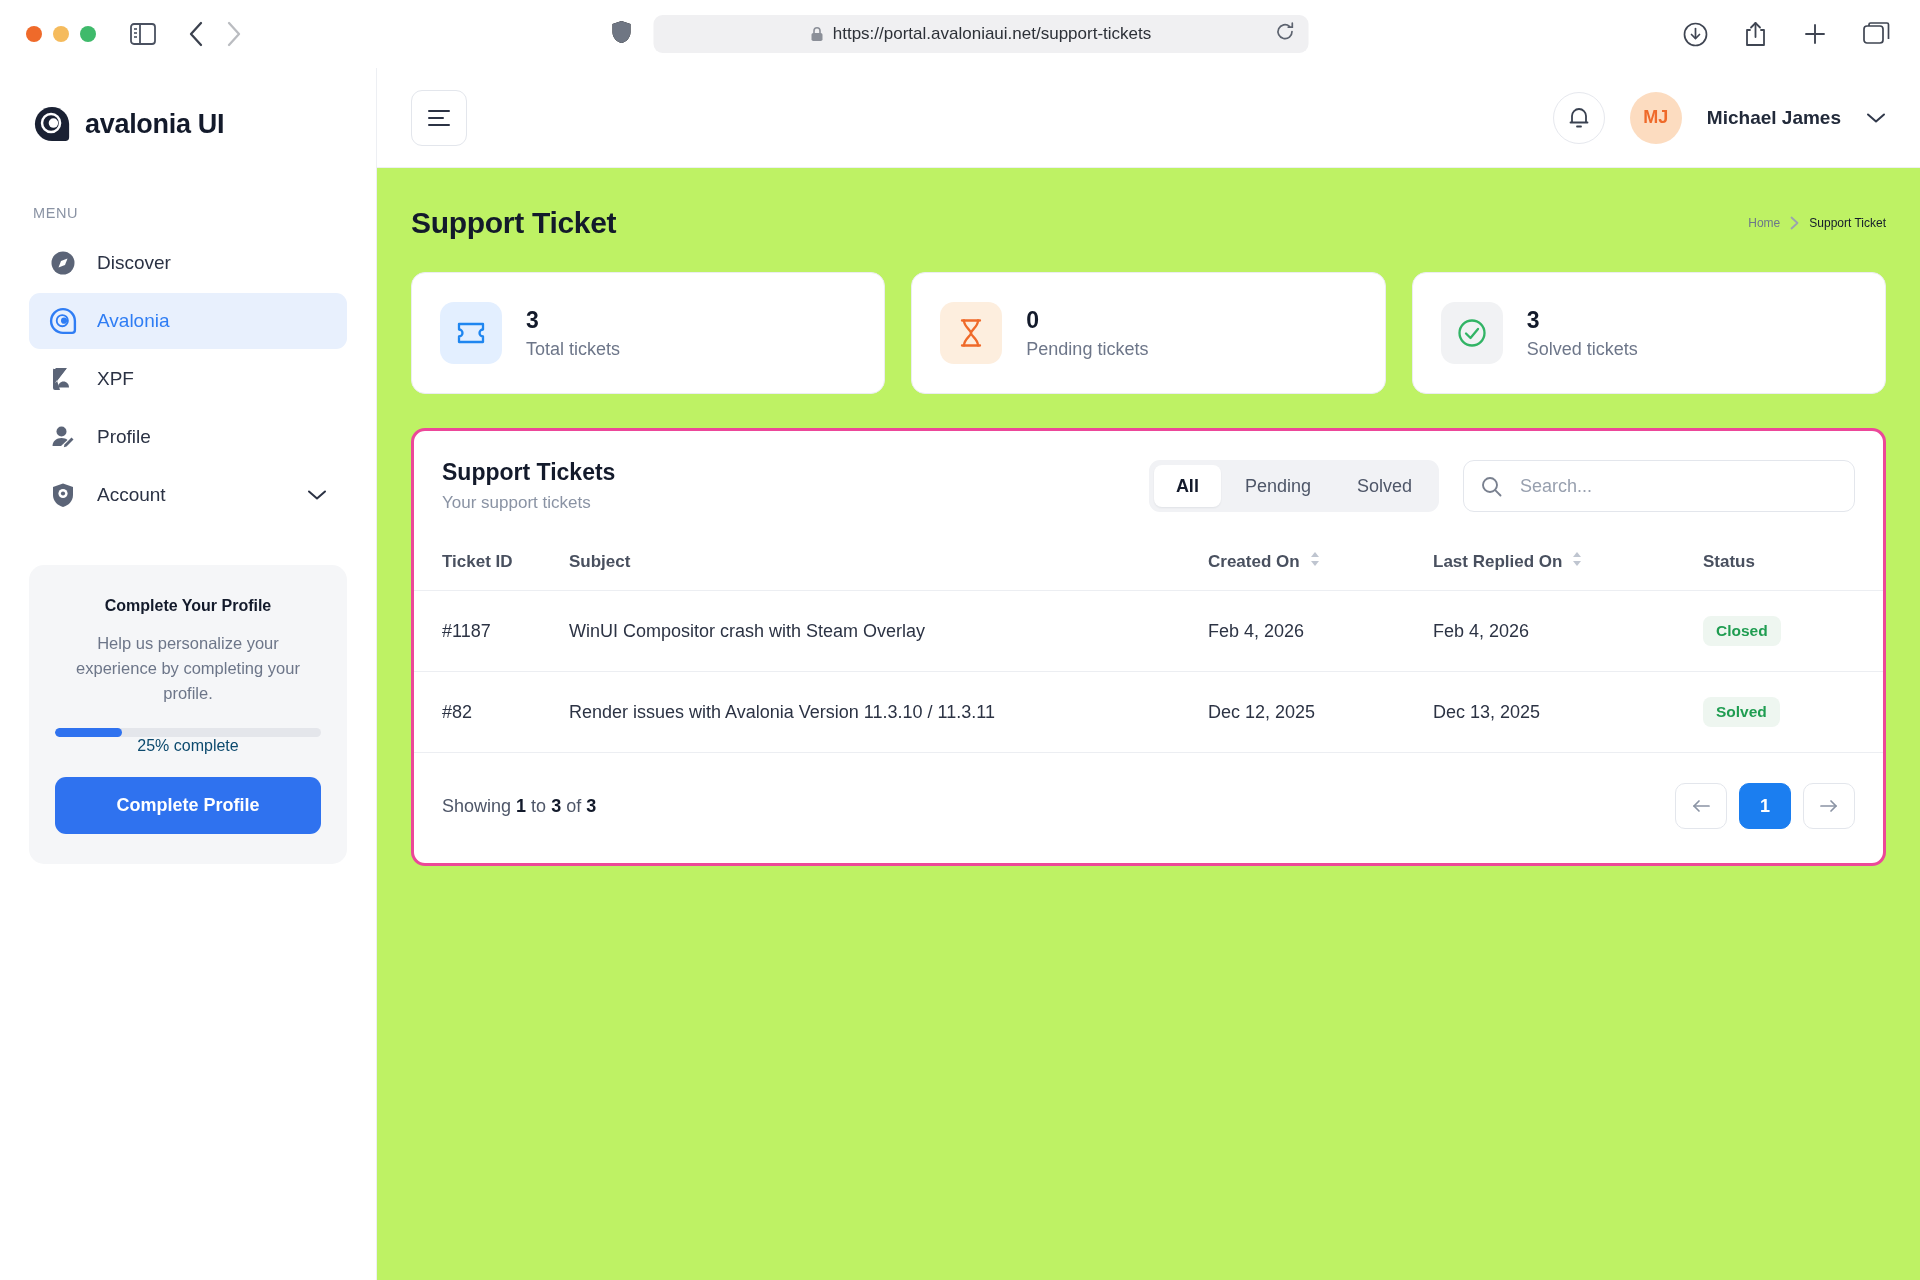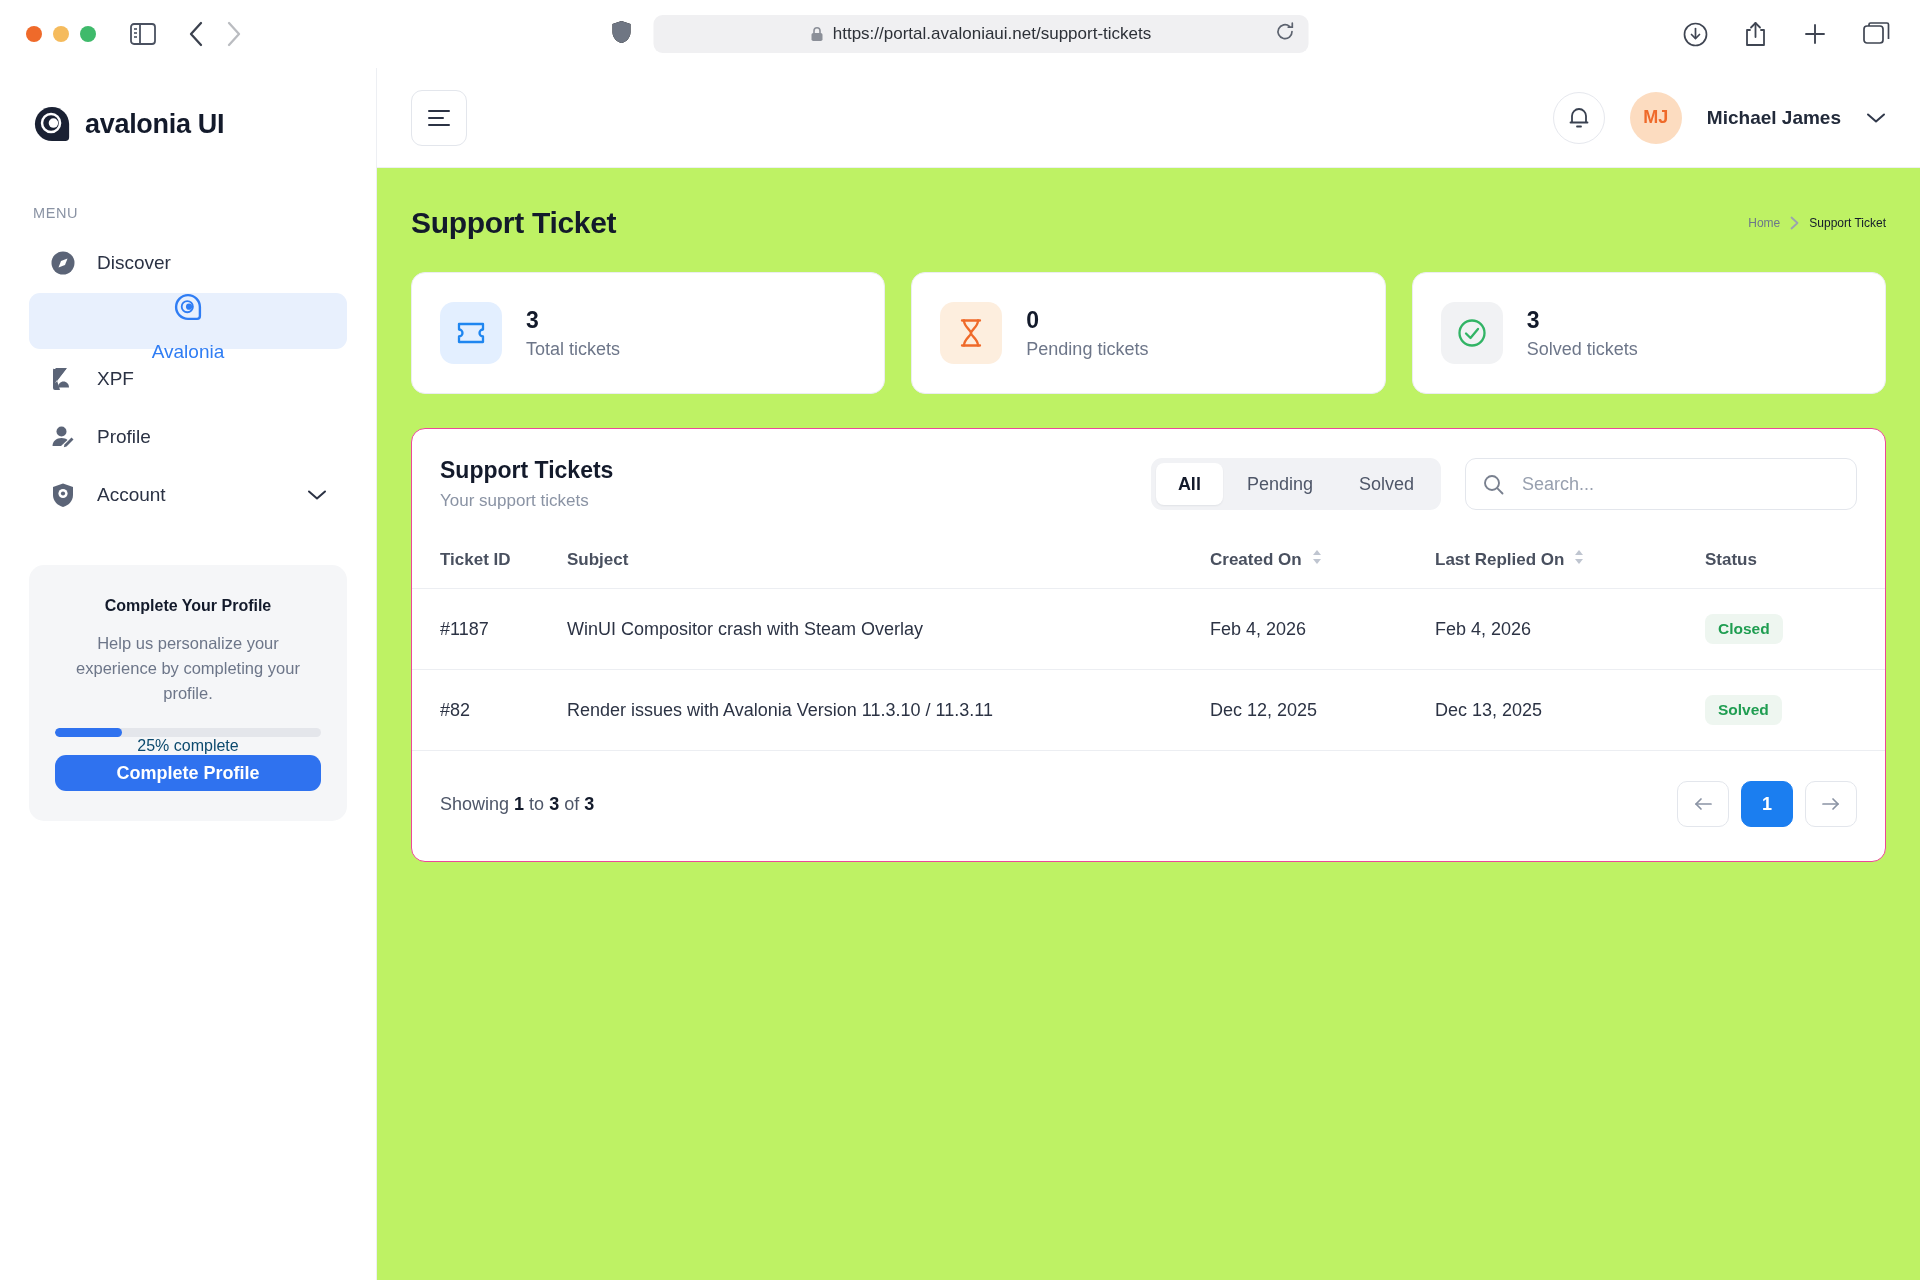--- a/index.html
+++ b/index.html
@@ -73,42 +73,42 @@
     padding: 62px 0 14px 4px;
   }
   .nav-item {
     display: flex; align-items: center; gap: 20px;
     height: 56px; padding: 0 20px;
     border-radius: 11px; cursor: pointer;
     color: #2b3244; font-size: 19px; font-weight: 500;
     margin-bottom: 2px;
   }
   .nav-item .nav-ico { width: 28px; height: 28px; display: flex; align-items: center; justify-content: center; color: #5b6477; flex-shrink: 0; }
-  .nav-item.active { background: #e8f0fd; color: #2f7df4; flex-direction: column; }
+  .nav-item.active { background: #e8f0fd; color: #2f7df4; }
   .nav-item.active .nav-ico { color: #2f7df4; }
   .nav-chev { margin-left: auto; display: flex; color: #414956; }
 
   
   .profile-card {
     margin-top: 40px;
     background: #f5f6f8;
     border-radius: 15px;
     padding: 32px 26px 30px;
     text-align: center;
   }
   .pc-title { font-size: 16px; font-weight: 700; color: #131a2b; margin-bottom: 16px; }
   .pc-desc { font-size: 16.5px; line-height: 1.52; color: #6b7policy; color: #6d7689; }
   .pc-bar {
     margin-top: 22px; height: 9px; border-radius: 6px;
     background: #e4e6eb; overflow: hidden;
   }
   .pc-bar-fill { height: 100%; border-radius: 6px; background: #2f72ef; }
   .pc-pct { font-size: 16px; color: #0c4a6e; }
   .pc-btn {
-    width: 100%; height: 36px;
+    margin-top: 22px; width: 100%; height: 57px;
     background: #2f72ef; color: #fff;
     border: none; border-radius: 11px;
     font-size: 18px; font-weight: 600;
     font-family: "Liberation Sans", sans-serif;
     cursor: pointer;
   }
 
   
   .main { flex: 1; display: flex; flex-direction: column; background: #bef264; min-width: 0; }
   .topbar {
@@ -163,21 +163,21 @@
     flex-shrink: 0;
   }
   .ico-blue { background: #e3efff; color: #1f86f0; }
   .ico-orange { background: #fdeede; color: #ef6a2a; }
   .ico-grey { background: #f1f2f4; color: #32b465; }
   .stat-num { font-size: 23px; font-weight: 700; color: #131a2b; line-height: 1.25; }
   .stat-lbl { font-size: 18px; color: #6d7689; margin-top: 5px; }
 
   
   .panel {
-    background: #fff; border: 1px solid #ec4899;
+    background: #fff; border: 3px solid #ec4899;
     border-radius: 14px; overflow: hidden;
   }
   .panel-head {
     display: flex; align-items: center;
     padding: 28px 28px 24px;
   }
   .panel-title { font-size: 23px; font-weight: 700; color: #131a2b; }
   .panel-sub { font-size: 17px; color: #8a93a4; margin-top: 7px; }
   .panel-tools { margin-left: auto; display: flex; align-items: center; gap: 24px; }
   .segmented {

